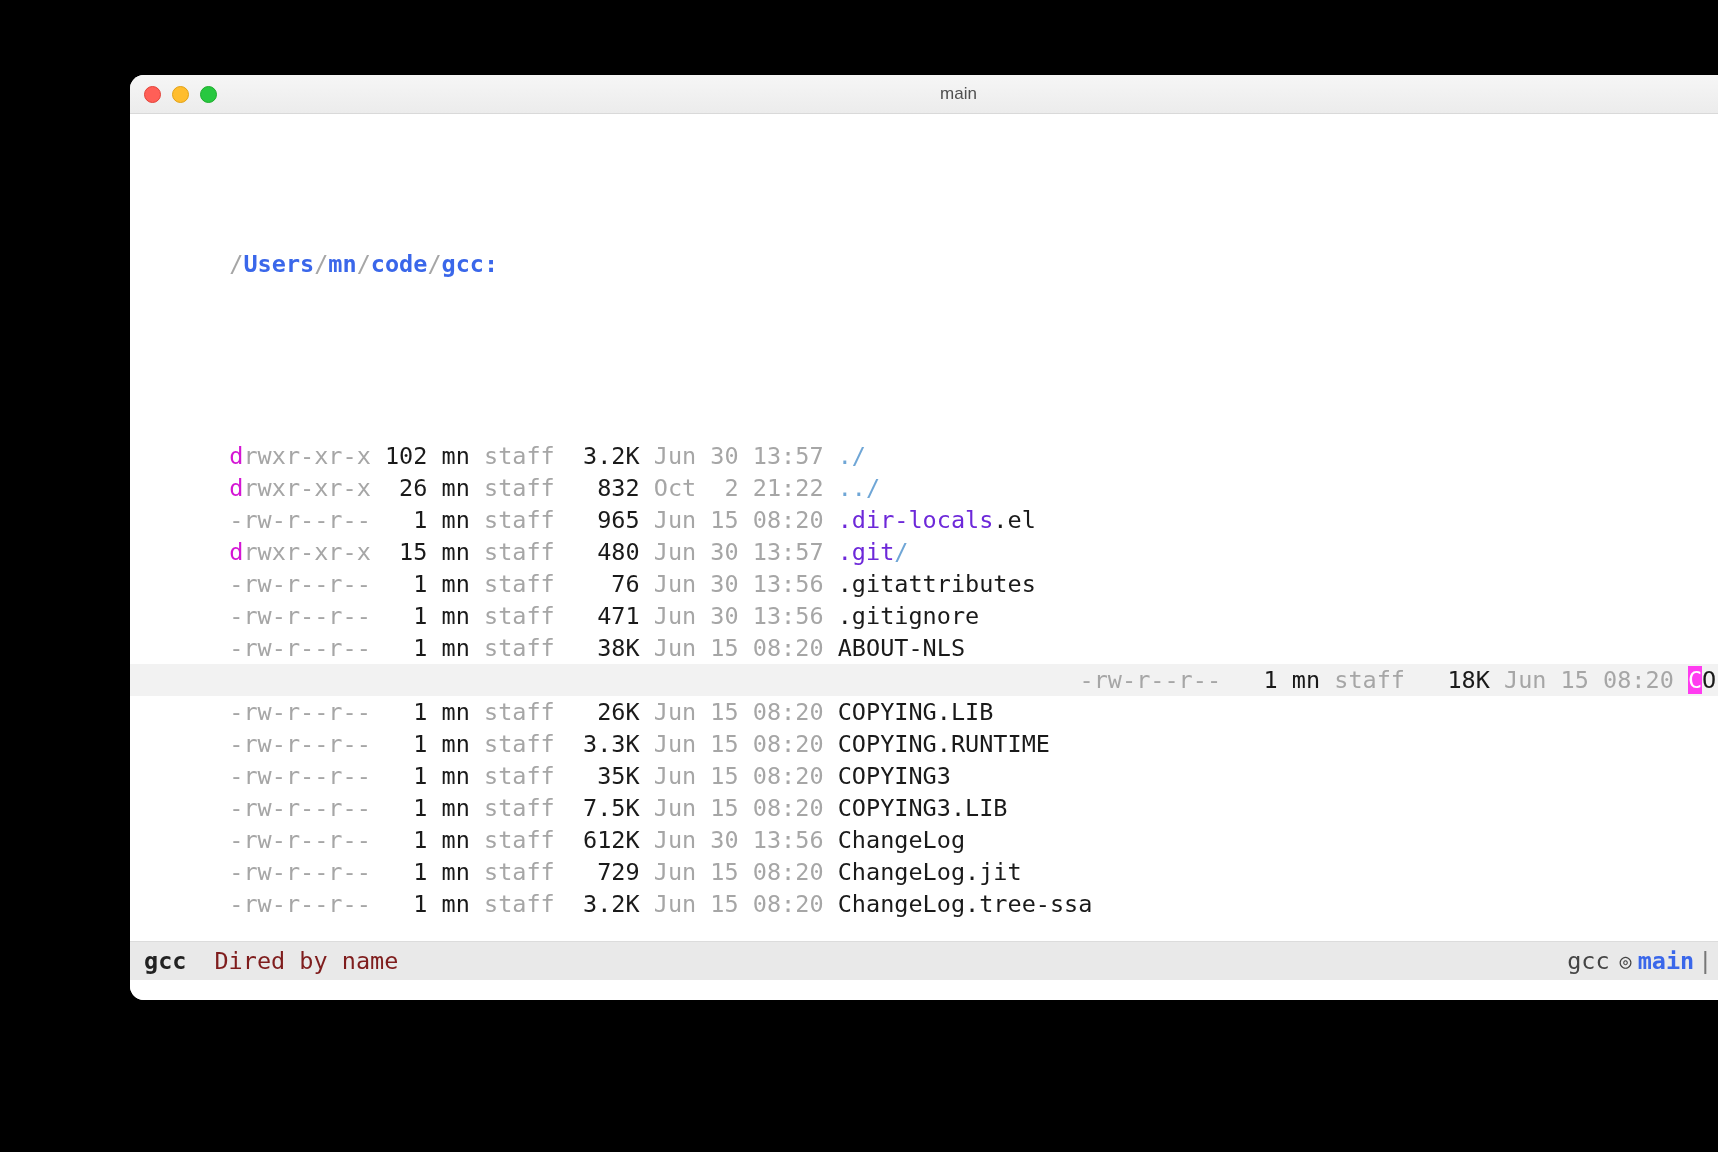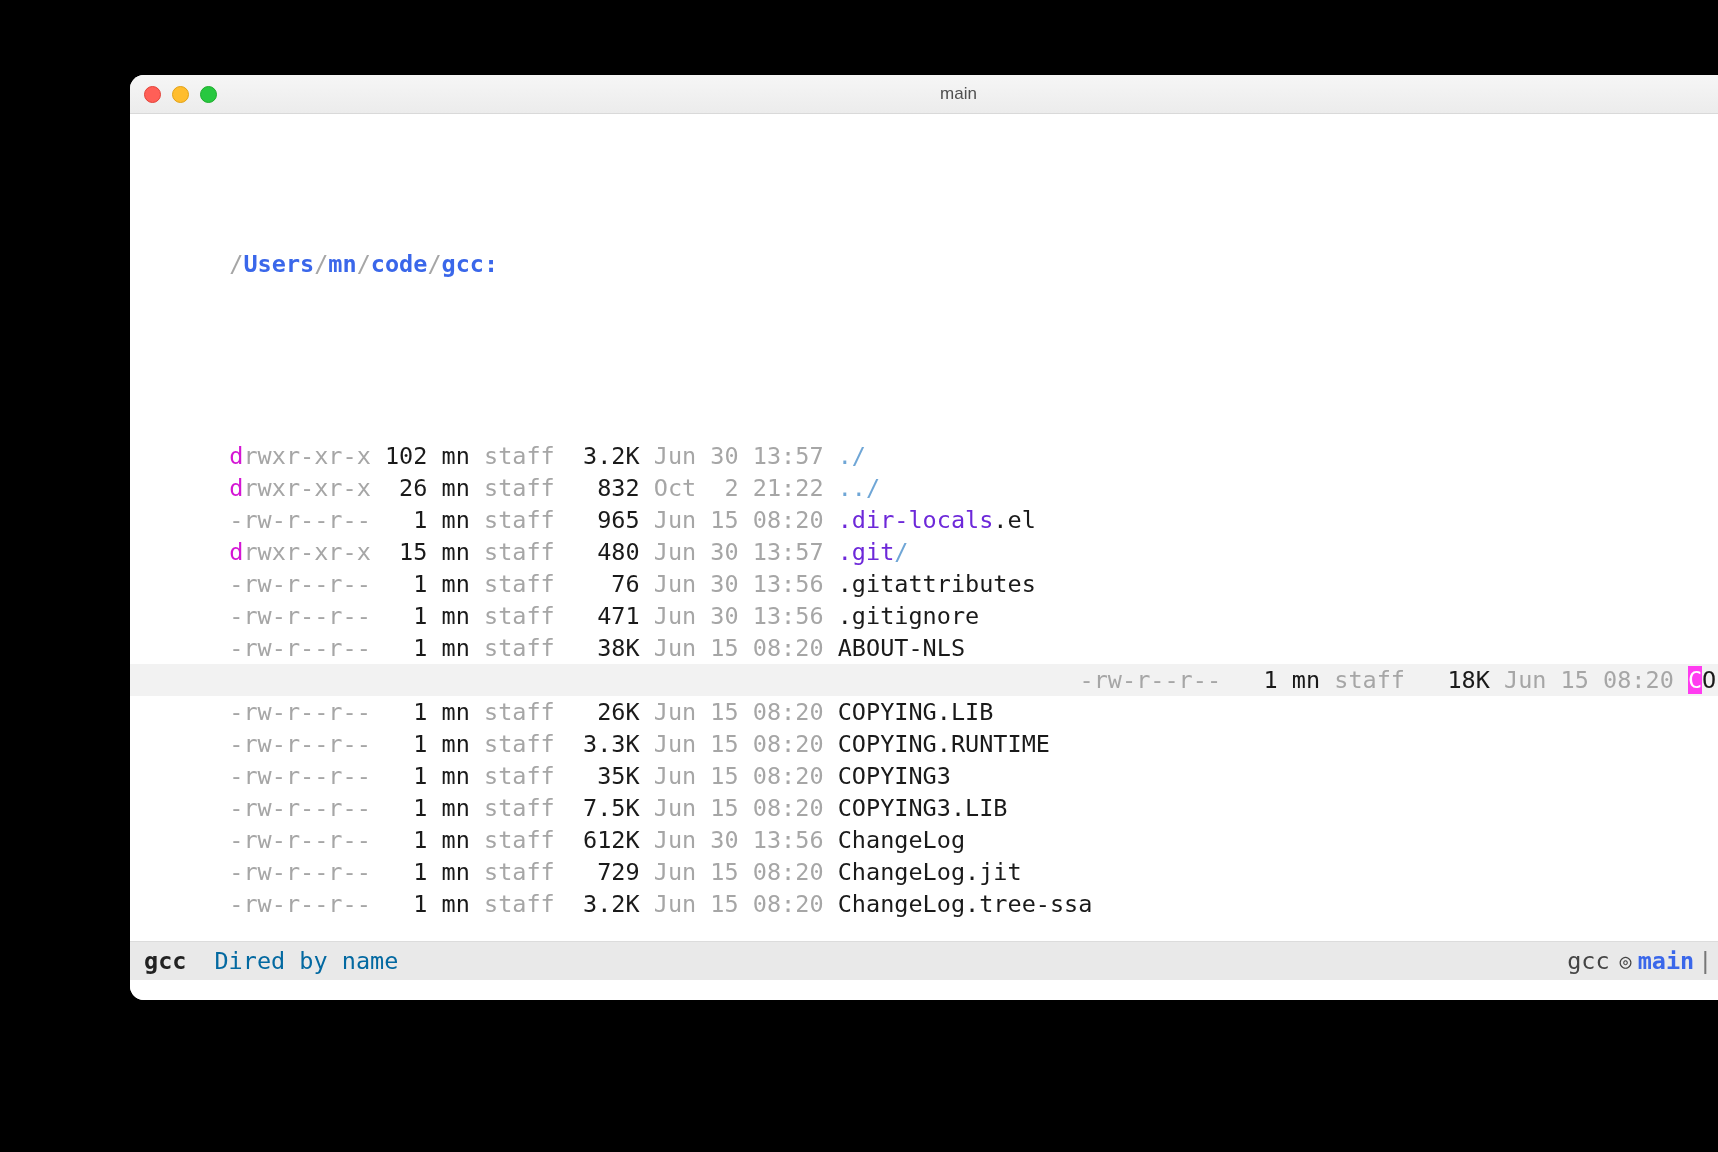--- a/index.html
+++ b/index.html
@@ -94,21 +94,21 @@
     height: 38px;
     background: #e9e9e9;
     border-top: 1px solid #dcdcdc;
     display: flex;
     align-items: center;
     font-size: 23.5px;
     padding: 0 14px;
   }
   .modeline .left { display:flex; gap: 28px; }
   .modeline .bufname { font-weight:700; color:#222; }
-  .modeline .mode { color:#0369a1; }
+  .modeline .mode { color:#7f1d1d; }
   .modeline .right { margin-left:auto; display:flex; align-items:center; gap:0; color:#444; }
   .modeline .right .sep { color:#777; margin:0 4px; }
   .modeline .branch-icon {
     display:inline-block;
     font-size: 20px;
     color:#444;
     margin: 0 6px 0 10px;
   }
   .modeline .branch { color:#3a67ea; font-weight:600; }
 

